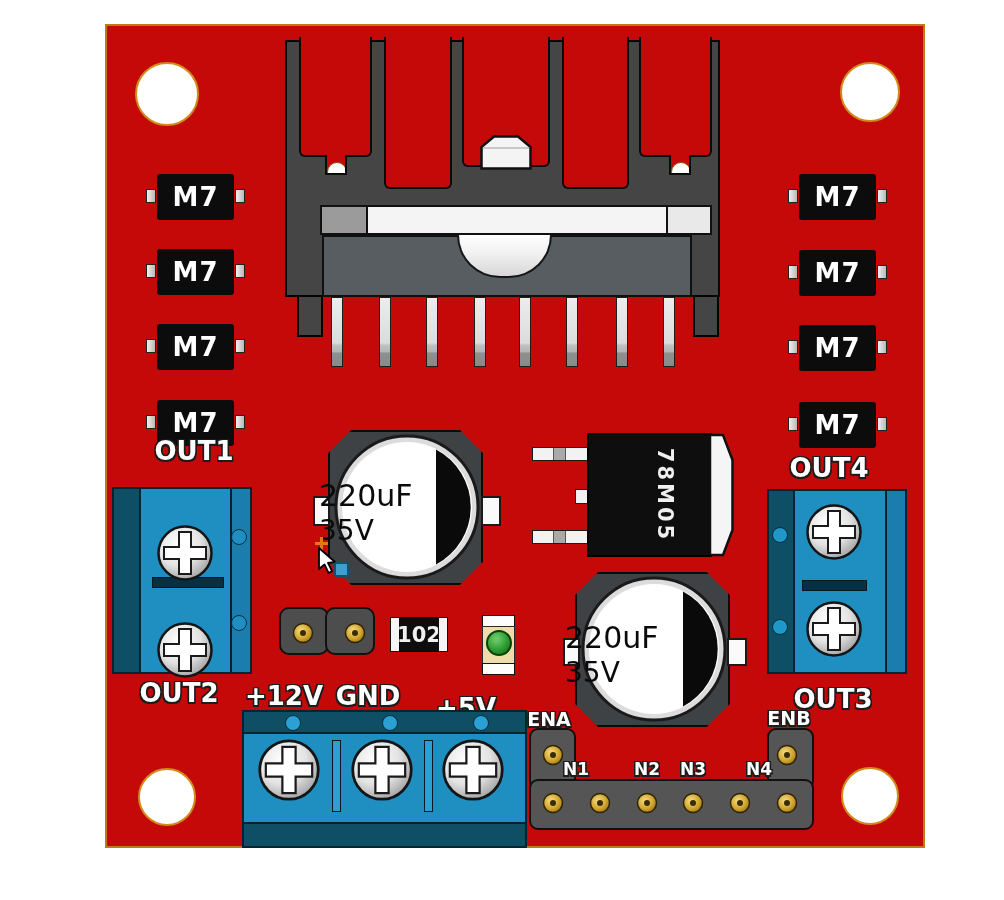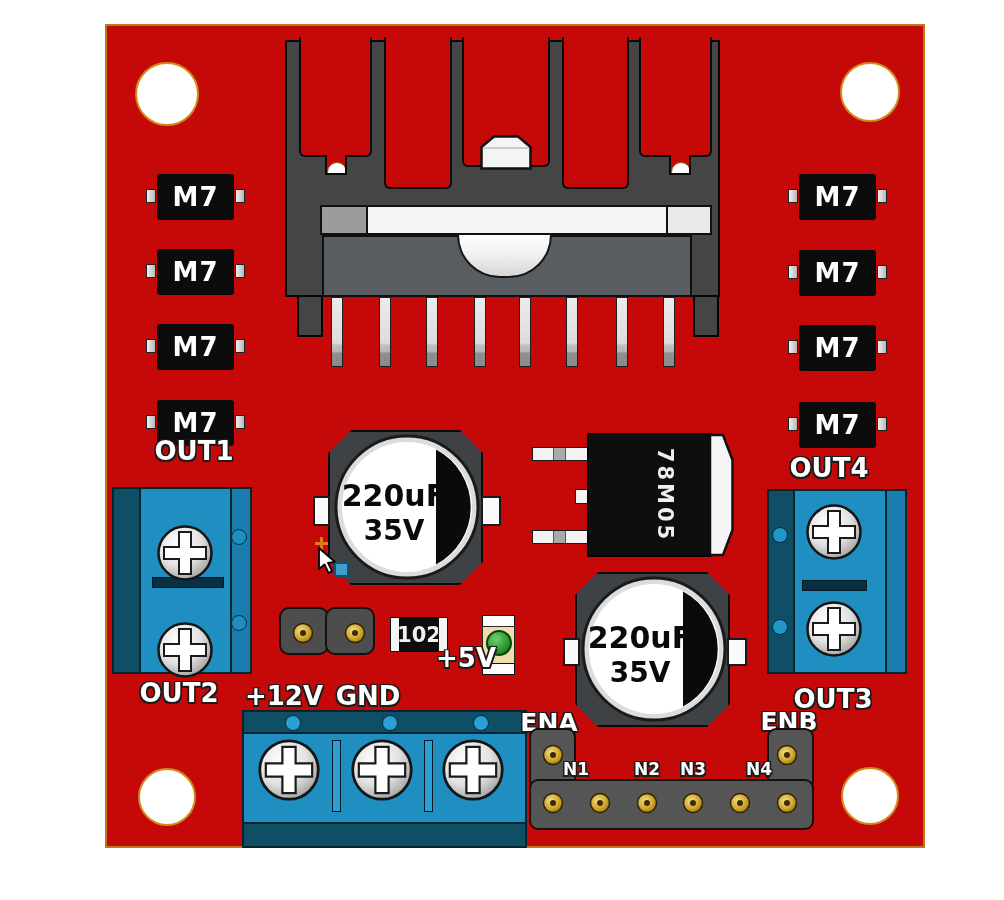--- a/index.html
+++ b/index.html
@@ -29,35 +29,35 @@
   
   .diode{position:absolute;width:77px;height:46px;background:#0c0c0c;border-radius:3px;
         display:flex;align-items:center;justify-content:center;}
   .dlead{position:absolute;width:10px;height:14px;top:15px;background:linear-gradient(90deg,#f0f0f0,#b8b8b8);
         border:1.5px solid #222;box-sizing:border-box;}
   .dl{left:-11px}.dr{right:-11px}
   .dlabel{color:#fff;font-weight:bold;font-size:26px;letter-spacing:1px;}
   
   .slk{position:absolute;color:#fff;font-weight:bold;text-align:center;
        text-shadow:-1.5px -1.5px 0 #1c1c1c,1.5px -1.5px 0 #1c1c1c,-1.5px 1.5px 0 #1c1c1c,1.5px 1.5px 0 #1c1c1c;}
-  .f26{font-size:26px}.f21{font-size:25px}.f18{font-size:17px}
+  .f26{font-size:26px}.f21{font-size:19px}.f18{font-size:17px}
   
   .tb{position:absolute;box-sizing:border-box;border:2px solid #06242f;}
   .tb-dark{background:#0e4f66;}
   .tb-main{background:#1f8fc2;}
   .tb-mid{background:#1a7dad;}
   .tb-slot{position:absolute;background:#083043;border:1.5px solid #041822;box-sizing:border-box;}
   .tb-circ{position:absolute;width:16px;height:16px;border-radius:50%;border:1.5px solid #052e3f;box-sizing:border-box;}
   .screw{position:absolute;}
   
   .capbase{position:absolute;background:#3e4245;border:2px solid #0b0b0b;box-sizing:border-box;
         clip-path:polygon(15% 0,85% 0,100% 15%,100% 85%,85% 100%,15% 100%,0 85%,0 15%);}
   .captab{position:absolute;background:#fafafa;border:2px solid #1a1a1a;box-sizing:border-box;}
   .capsvg{position:absolute;}
-  .captext{position:absolute;width:150px;text-align:center;color:#0a0a0a;font-weight:bold;line-height:35px;}
+  .captext{position:absolute;width:150px;color:#0a0a0a;font-weight:normal;line-height:35px;}
   .captext .l1{font-size:30px}.captext .l2{font-size:28px}
   
   .regbody{position:absolute;background:#0e0e0e;border:2px solid #000;box-sizing:border-box;}
   .reglead{position:absolute;background:#f2f2f2;border:1.5px solid #1a1a1a;box-sizing:border-box;}
   .regband{position:absolute;left:20px;top:0;width:13px;height:100%;background:#a9a9a9;
         border-left:1px solid #555;border-right:1px solid #555;box-sizing:border-box;}
   .regtext{position:absolute;display:block;}
   .regtext span{position:absolute;left:62%;top:50%;transform:translate(-50%,-50%) rotate(90deg);
         color:#efefef;font-size:21px;font-weight:bold;letter-spacing:3px;white-space:nowrap;}
   
@@ -272,21 +272,21 @@
     </div>
     <div class="res-cap" style="left:331px;top:591px;width:10px;height:35px"></div>
 
     <div class="led-cap" style="left:375px;top:589px;width:33px;height:12px"></div>
     <div class="led-body" style="left:375px;top:600px;width:33px;height:38px"></div>
     <div class="led-cap" style="left:375px;top:637px;width:33px;height:12px"></div>
     <div class="led-dome" style="left:379px;top:604px;width:26px;height:26px"></div>
 
     <div class="slk f26" style="left:129px;top:655px;width:96px">+12V</div>
     <div class="slk f26" style="left:213px;top:655px;width:96px">GND</div>
-    <div class="slk f26" style="left:311px;top:617px;width:96px">+5V</div>
+    <div class="slk f26" style="left:311px;top:667px;width:96px">+5V</div>
     <div class="tb tb-dark" style="left:135px;top:684px;width:285px;height:24px"></div>
     <div class="tb-circ" style="left:178px;top:689px;background:#2aa0d4"></div>
     <div class="tb-circ" style="left:275px;top:689px;background:#2aa0d4"></div>
     <div class="tb-circ" style="left:366px;top:689px;background:#2aa0d4"></div>
     <div class="tb tb-main" style="left:135px;top:706px;width:285px;height:92px"></div>
     <div class="tb-slot" style="left:225px;top:714px;width:9px;height:72px;background:#2aa0d4"></div>
     <div class="tb-slot" style="left:317px;top:714px;width:9px;height:72px;background:#2aa0d4"></div>
     <svg class="screw" style="left:150px;top:712px" width="64" height="64" viewBox="0 0 58 58">
       <circle cx="29" cy="29" r="26.5" fill="url(#gsilver)" stroke="#151515" stroke-width="2.5"></circle>
       <path d="M23,8 h12 v15 h15 v12 h-15 v15 h-12 v-15 h-15 v-12 h15 z" fill="#ffffff" stroke="#1a1a1a" stroke-width="2"></path>

